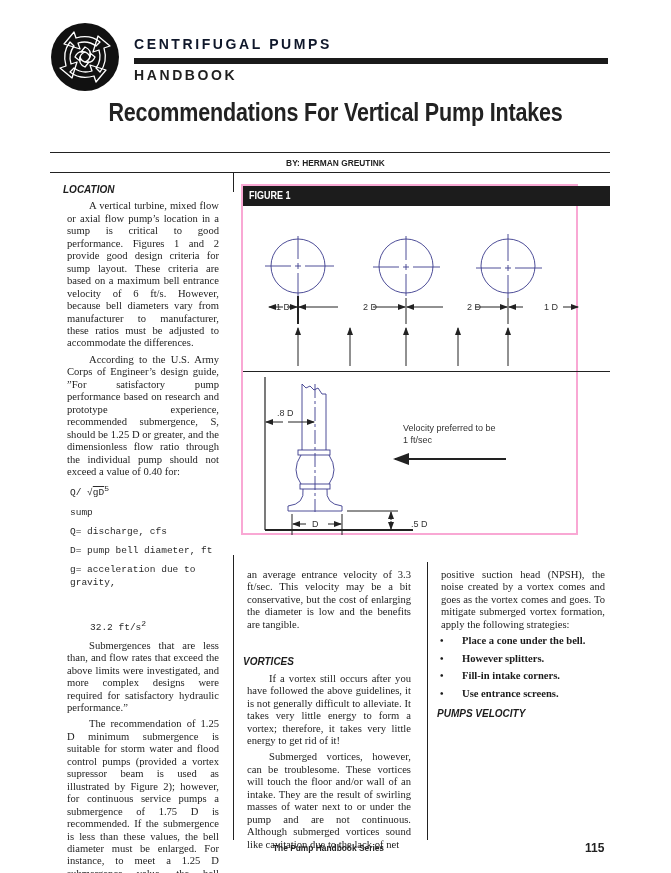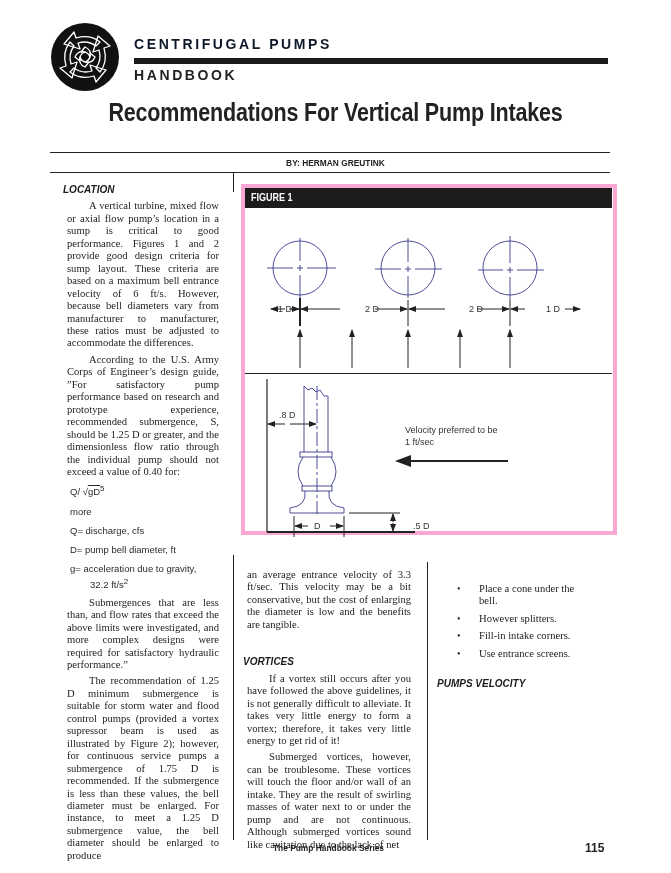--- a/index.html
+++ b/index.html
@@ -25,32 +25,32 @@
 
   
   .col { font-size:10.6px; line-height:12.45px; text-align:justify; color:#1c1c1c; }
   .col p { margin:4px; }
   .col .ind { text-indent:22px; }
   .head { font-family:"Liberation Sans", "DejaVu Sans", sans-serif; font-weight:bold; font-size:10px; margin:0 0 2px 0; transform-origin:left;font-style:italic; }
   #col-left { left:63px; top:184px; width:160px; }
   #col-mid { left:243px; top:565px; width:172px; }
   #col-right { left:437px; top:565px; width:172px; }
 
-  .formula { font-family:Liberation Sans, sans-serif; font-size:9.5px; line-height:13px; color:#2a2a2a; margin:4px 0 0 7px; text-align:left; }
+  .formula { font-family:Liberation Mono, monospace; font-size:9.5px; line-height:13px; color:#2a2a2a; margin:4px 0 0 7px; text-align:left; }
   .formula .row { margin-bottom:6px; }
   .formula sup { font-size:8px; }
   .sqrt { text-decoration:overline; }
-  .cont { padding-left:20px; }
-
-  ul.bul { list-style:none; margin:18px; padding:0; }
+  .cont { padding-left:20px;margin-top:28px; }
+
+  ul.bul { list-style:none; margin:1px; padding:0;font-weight:bold; }
   ul.bul li { position:relative; padding-left:24px; margin-bottom:5px; text-align:left; }
   ul.bul li::before { content:"•"; position:absolute; left:2px; top:0; font-size:10px; }
 
   
-  #figure { left:241px; top:184px; width:376px; height:351px; border:4px solid #f9a8d4; box-sizing:border-box; }
+  #figure { left:241px; top:184px; width:337px; height:351px; border:2px solid #f9a8d4; box-sizing:border-box; }
   #figure-header { left:0; top:0; width:367px; height:20px; background:#1c1c1c; }
   #figure-label { left:6px; top:4px; font-size:10px; font-weight:bold; color:#fff; transform:scaleX(0.9); transform-origin:left; }
   #figure-divider { left:0; top:185px; width:367px; height:1px; background:#222; }
 
   #footer-series { left:273px; top:842px; font-size:9.5px; font-weight:bold; color:#222; transform:scaleX(0.88); transform-origin:left; }
   #footer-page { left:585px; top:841px; font-size:12px; font-weight:bold; color:#222; }
 </style>
 </head>
 <body>
 
@@ -81,21 +81,21 @@
 <div id="col-div-2" class="abs"></div>
 
 <div id="col-left" class="abs col serif">
   <div class="head">LOCATION</div>
   <p class="ind">A vertical turbine, mixed flow or axial flow pump’s location in a sump is critical to good performance. Figures 1 and 2 provide good design criteria for sump layout. These criteria are based on a maximum bell entrance velocity of 6 ft/s. However, because bell diameters vary from manufacturer to manufacturer, these ratios must be adjusted to accommodate the differences.</p>
   <p class="ind">According to the U.S. Army Corps of Engineer’s design guide, ”For satisfactory pump performance based on research and prototype experience, recommended submergence, S, should be 1.25 D or greater, and the dimensionless flow ratio through the individual pump should not exceed a value of 0.40 for:</p>
   <div class="formula">
     <div class="row">
       <span>Q/ </span><span>√</span><span class="sqrt">gD</span><sup>5</sup>
     </div>
-    <div class="row">more</div>
+    <div class="row">sump</div>
     <div class="row">Q= discharge, cfs</div>
     <div class="row">D= pump bell diameter, ft</div>
     <div>g= acceleration due to gravity,</div>
     <div class="row cont"><span>32.2 ft/s</span><sup>2</sup></div>
   </div>
   <p class="ind">Submergences that are less than, and flow rates that exceed the above limits were investigated, and more complex designs were required for satisfactory hydraulic performance.”</p>
   <p class="ind">The recommendation of 1.25 D minimum submergence is suitable for storm water and flood control pumps (provided a vortex supressor beam is used as illustrated by Figure 2); however, for continuous service pumps a submergence of 1.75 D is recommended. If the submergence is less than these values, the bell diameter must be enlarged. For instance, to meet a 1.25 D submergence value, the bell diameter should be enlarged to produce</p>
 </div>
 
 <div id="figure" class="abs">
@@ -184,20 +184,21 @@
 </div>
 
 <div id="col-mid" class="abs col serif">
   <p>an average entrance velocity of 3.3 ft/sec. This velocity may be a bit conservative, but the cost of enlarging the diameter is low and the benefits are tangible.</p>
   <div class="head" style="margin-top:25px;">VORTICES</div>
   <p class="ind">If a vortex still occurs after you have followed the above guidelines, it is not generally difficult to alleviate. It takes very little energy to form a vortex; therefore, it takes very little energy to get rid of it!</p>
   <p class="ind">Submerged vortices, however, can be troublesome. These vortices will touch the floor and/or wall of an intake. They are the result of swirling masses of water next to or under the pump and are not continuous. Although submerged vortices sound like cavitation due to the lack of net</p>
 </div>
 
 <div id="col-right" class="abs col serif">
+  <p>positive suction head (NPSH), the noise created by a vortex comes and goes as the vortex comes and goes. To mitigate submerged vortex formation, apply the following strategies:</p>
   <ul class="bul">
     <li>Place a cone under the bell.</li>
     <li>However splitters.</li>
     <li>Fill-in intake corners.</li>
     <li>Use entrance screens.</li>
   </ul>
   <div class="head" style="margin-top:8px;">PUMPS VELOCITY</div>
 </div>
 
 <div id="footer-series" class="abs sans">The Pump Handbook Series</div>

